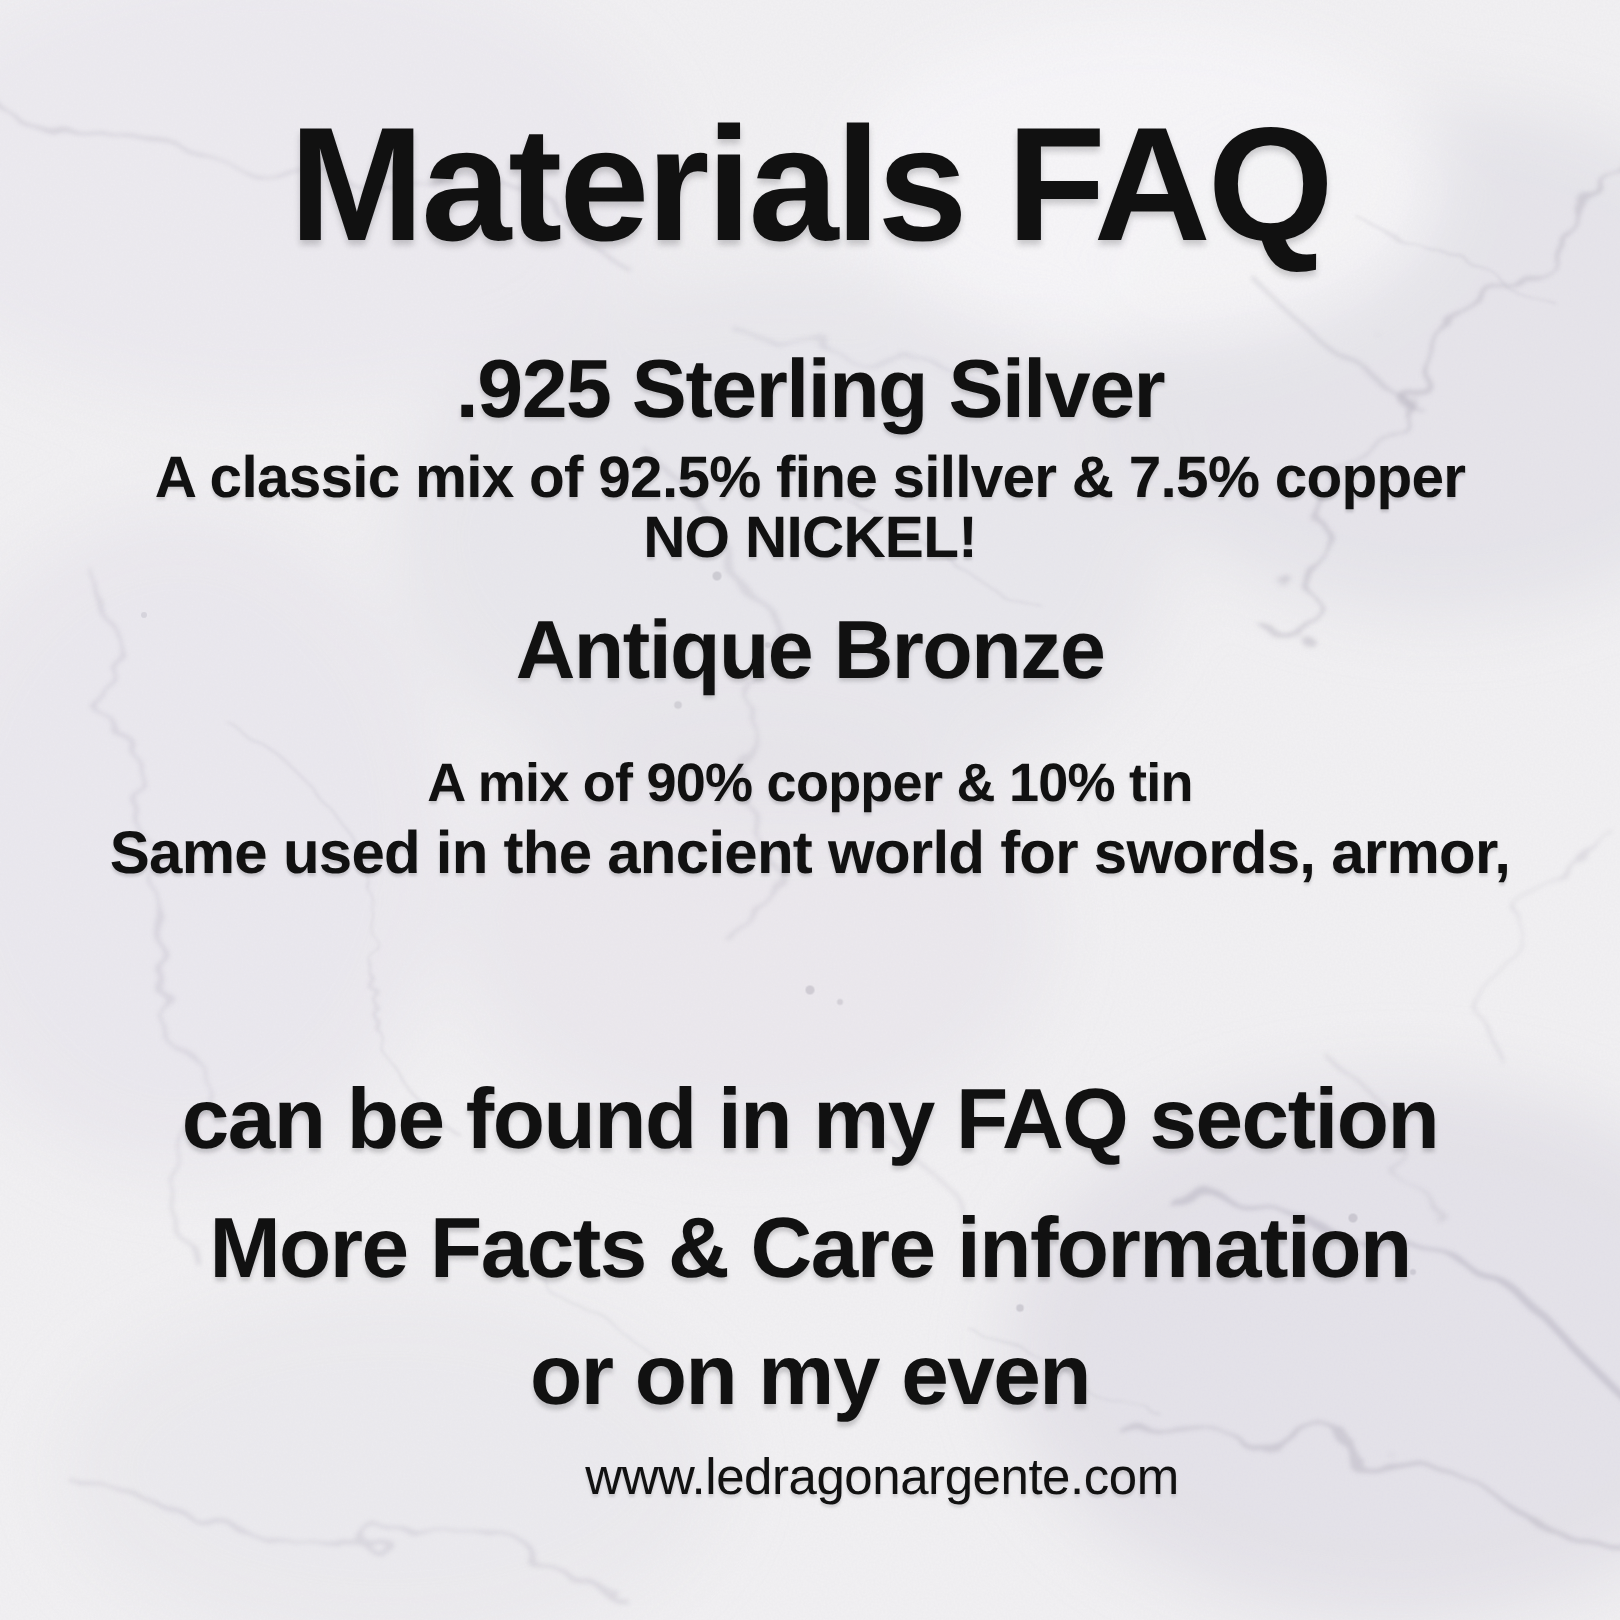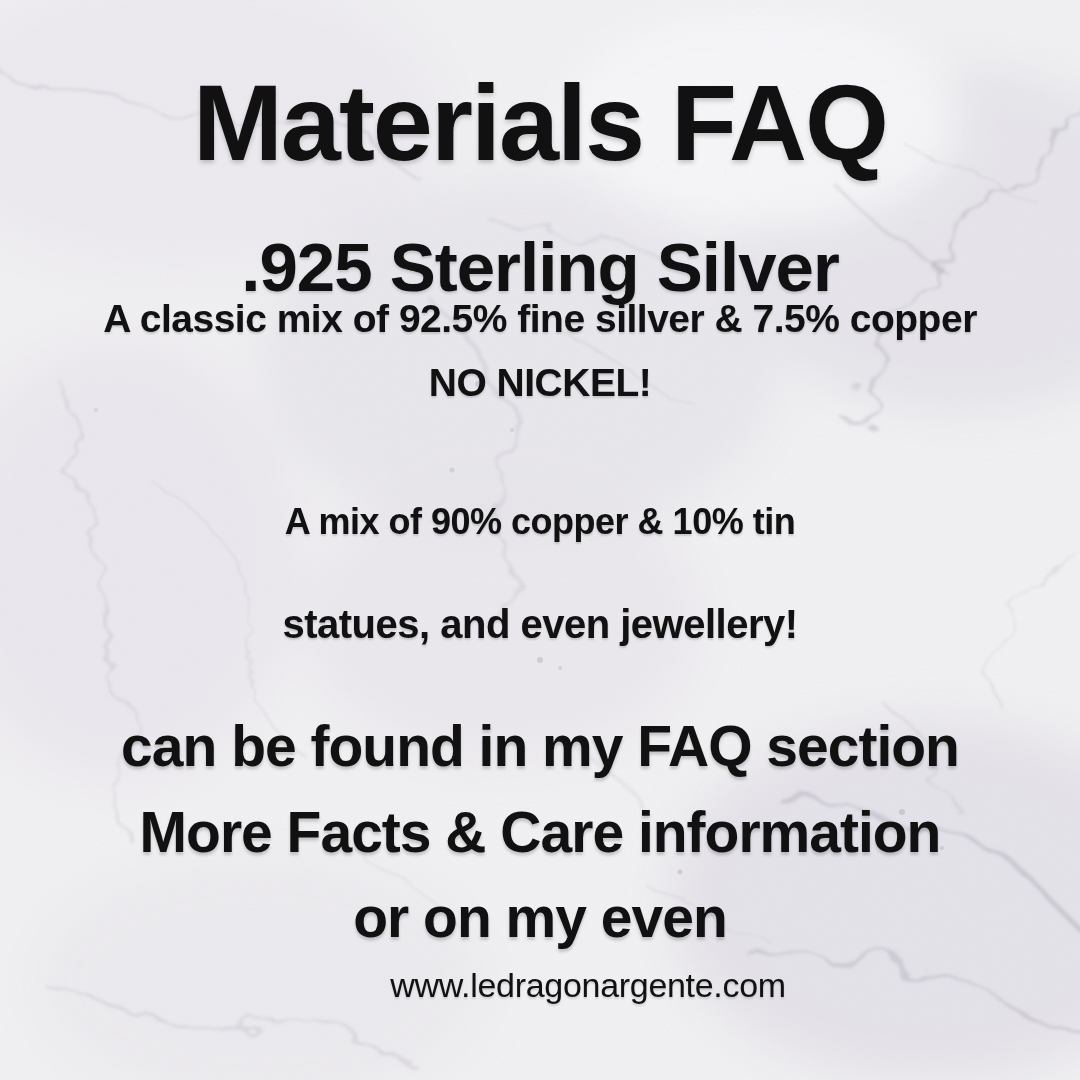--- a/index.html
+++ b/index.html
@@ -34,37 +34,37 @@
   }
   .page-title {
     top: 64px;
     font-size: 108px;
     font-weight: 700;
     letter-spacing: -2px;
     line-height: 1.1;
     text-shadow: 0 3px 4px rgba(40,40,45,0.22);
   }
   .section-heading {
-    font-size: 69px;
+    font-size: 55px;
     font-weight: 700;
     letter-spacing: -1px;
     line-height: 1.15;
     text-shadow: 0 2px 3px rgba(40,40,45,0.22);
   }
   .heading-silver { top: 228px; }
   .heading-bronze { top: 402px; }
   .body-line {
     font-size: 39px;
     font-weight: 700;
     line-height: 1.2;
     letter-spacing: -0.5px;
     text-shadow: 0 2px 2px rgba(40,40,45,0.18);
   }
   .silver-line-1 { top: 296px; }
-  .silver-line-2 { top: 360px; }
+  .silver-line-2 { top: 336px; }
   .bronze-line-1 { top: 500px; font-size: 36px; }
   .bronze-line-2 { top: 545px; font-size: 40px; }
   .bronze-line-3 { top: 600px; font-size: 40px; }
   .footer-bold {
     top: 704px;
     font-size: 57px;
     font-weight: 700;
     letter-spacing: -1px;
     line-height: 1.5;
     text-shadow: 0 3px 3px rgba(40,40,45,0.22);
@@ -159,25 +159,26 @@
   <div class="content">
 
     <h1 class="page-title">Materials FAQ</h1>
 
     <h2 class="section-heading heading-silver">.925 Sterling Silver</h2>
 
     <p class="body-line silver-line-1">A classic mix of 92.5% fine sillver &amp; 7.5% copper</p>
 
     <p class="body-line silver-line-2">NO NICKEL!</p>
 
+    <h2 class="section-heading heading-bronze">Antique Bronze</h2>
 
     <p class="body-line bronze-line-1">A mix of 90% copper &amp; 10% tin</p>
 
+    <p class="body-line bronze-line-2">Same used in the ancient world for swords, armor,</p>
 
-    <p class="body-line bronze-line-3">statues, and even jewellery!</p>
 
     <div class="footer-bold">
       <div>can be found in my FAQ section</div>
       <div>More Facts &amp; Care information</div>
       <div>or on my even</div>
     </div>
 
     <p class="website-url">www.ledragonargente.com</p>
 
   </div>

